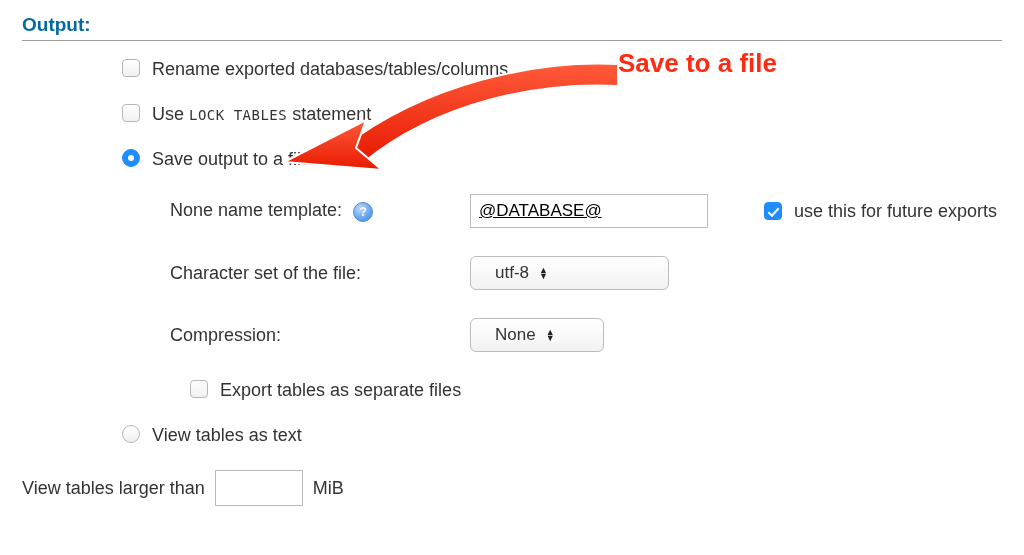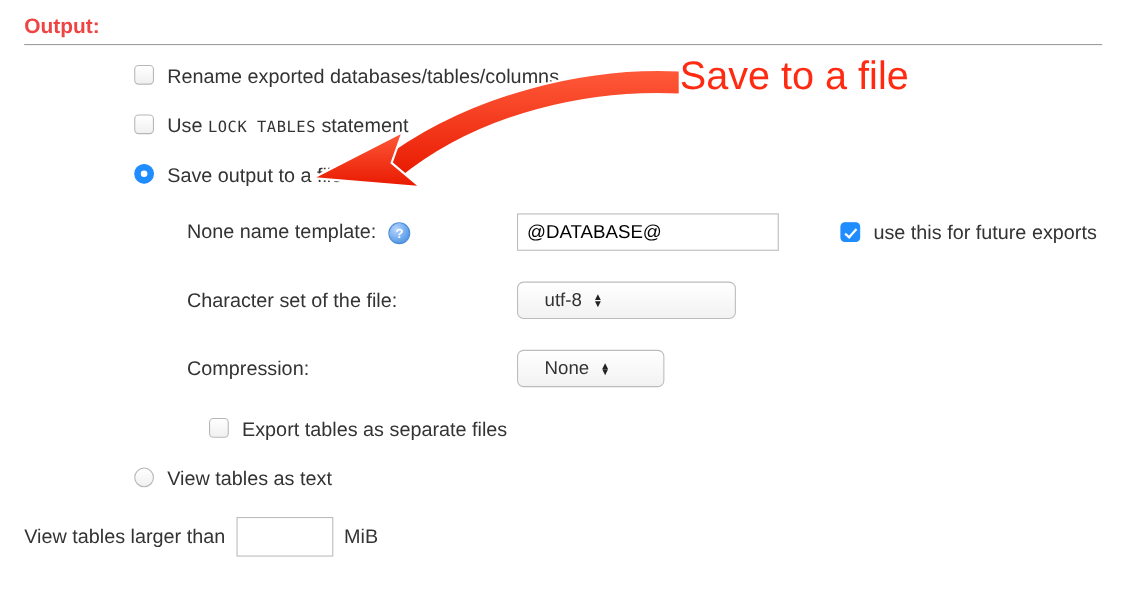--- a/index.html
+++ b/index.html
@@ -4,21 +4,21 @@
 <style>
 html,body{margin:0;padding:0}
 body{
   width:1024px;height:555px;
   font-family:"Helvetica Neue",Helvetica,Arial,sans-serif;
   font-size:18px;color:#333;background:#fff;
   position:relative;box-sizing:border-box;
   padding:14px 22px;
 }
 .section-title{
-  font-size:19px;font-weight:600;color:#ef4444;
+  font-size:19px;font-weight:600;color:#0369a1;
   border-bottom:1px solid #9d9d9d;padding-bottom:4px;margin-bottom:18px;
 }
 .row{display:flex;align-items:flex-start;margin-bottom:24px}
 .indent-1{margin-left:100px}
 .indent-2{margin-left:148px}
 .indent-3{margin-left:168px}
 
 input.cb, input.rb{
   -webkit-appearance:none;appearance:none;
   width:18px;height:18px;margin:0 12px 0 0;
@@ -46,21 +46,21 @@
 .code{font-family:Menlo,Consolas,monospace;font-size:14px;letter-spacing:.5px;font-variant:small-caps}
 
 .fieldrow{display:flex;align-items:center;margin-bottom:28px}
 .flabel{width:300px}
 .fcontrol{width:260px}
 .ftrail{display:flex;align-items:center;margin-left:34px}
 
 input.text{
   font:inherit;font-size:17px;padding:5px 8px;
   border:1px solid #bcbcbc;border-radius:0;background:#fff;
-  width:220px;height:22px;
+  width:220px;height:22px;text-decoration:underline;
 }
 input.text.small{width:70px;height:24px}
 
 .select{
   display:inline-flex;align-items:center;justify-content:flex-start;
   border:1px solid #bcbcbc;border-radius:6px;
   background:linear-gradient(#fff,#f2f2f2);
   padding:4px 8px 4px 24px;height:24px;font-size:17px;
   cursor:pointer;
 }
@@ -72,21 +72,21 @@
 .help-icon{
   display:inline-flex;align-items:center;justify-content:center;
   width:18px;height:18px;border-radius:50%;
   background:radial-gradient(circle at 35% 30%,#b9d6ff,#5a9de8 70%);
   color:#fff;font-size:12px;font-weight:700;margin-left:6px;
   border:1px solid #4b8cd6;
 }
 
 .annotation{
   position:absolute;left:618px;top:48px;
-  font-size:36px;font-weight:400;color:#ff2a12;
+  font-size:26px;font-weight:700;color:#ff2a12;
   text-shadow:0 0 1px #fff,0 0 2px #fff;
   pointer-events:none;
 }
 .arrow-svg{position:absolute;left:278px;top:52px;pointer-events:none}
 
 .skiprow{margin-top:10px;display:flex;align-items:center}
 </style>
 </head>
 <body>
 

